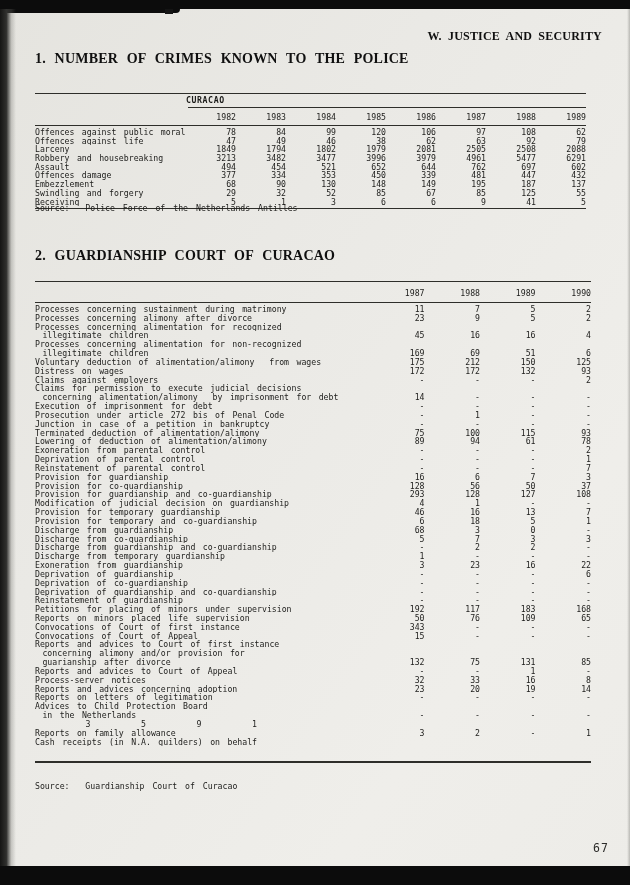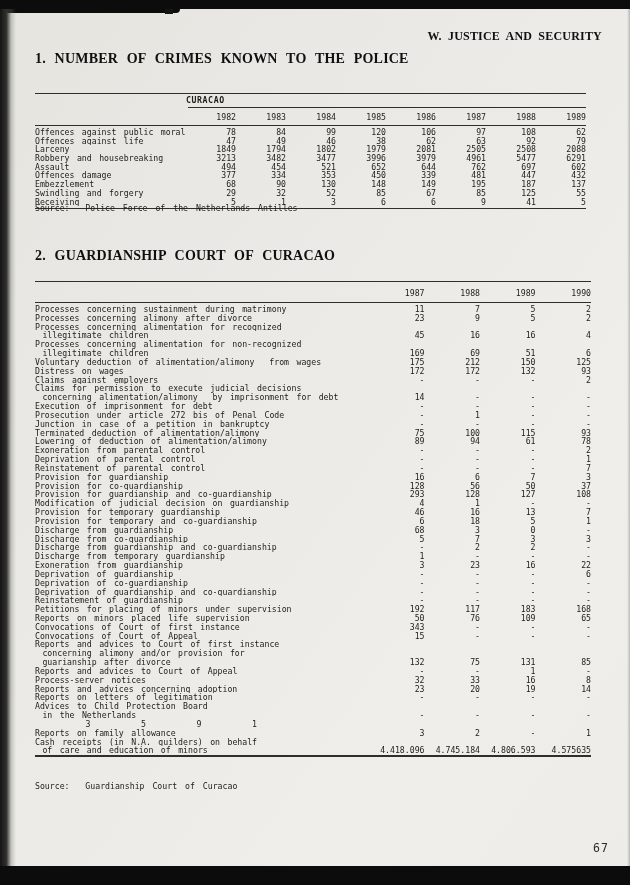--- a/index.html
+++ b/index.html
@@ -49,21 +49,21 @@
 
   .t-body { padding-top:2px; word-spacing:2.5px; }
   .trow { display:flex; }
   #table1 .trow { height:8.7px;  line-height:8.7px; }
   #table2 .trow { height:8.84px; line-height:8.84px; }
   .lbl { flex:1; white-space:pre; overflow:hidden; }
   .num { text-align:right; white-space:pre; word-spacing:0; }
   #table1 .num { width:50px; }
   #table2 .num { width:55.5px; }
   #table1 .t-body { padding-bottom:2px; }
-  #table2 .t-body { padding-bottom:0; }
+  #table2 .t-body { padding-bottom:15px; }
 
   .source { position:absolute; left:35px; font-size:8.2px; word-spacing:3px; white-space:pre; }
   #source1 { top:203px; }
   #source2 { top:781px; }
 
   .pagenum { position:absolute; left:593px; top:841px; font-size:11.5px; letter-spacing:1px; color:#2c2c2a; }
 </style>
 </head>
 <body>
 
@@ -620,27 +620,20 @@
         </div>
 
         <div class="trow">
           <span class="lbl">Cash receipts (in N.A. guilders) on behalf</span>
           <span class="num"></span>
           <span class="num"></span>
           <span class="num"></span>
           <span class="num"></span>
         </div>
 
-        <div class="trow">
-          <span class="lbl"> of care and education of minors</span>
-          <span class="num">4.418.096</span>
-          <span class="num">4.745.184</span>
-          <span class="num">4.806.593</span>
-          <span class="num">4.575635</span>
-        </div>
       </div>
     <div class="rule-thick"></div>
   </div>
 
   <div class="source" id="source2">Source:  Guardianship Court of Curacao</div>
 
   <div class="pagenum">67</div>
 
 </div>
 

